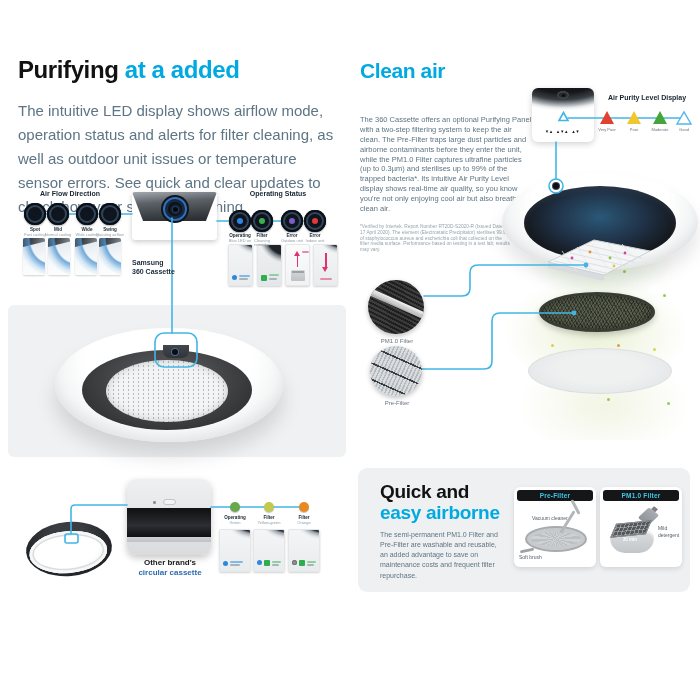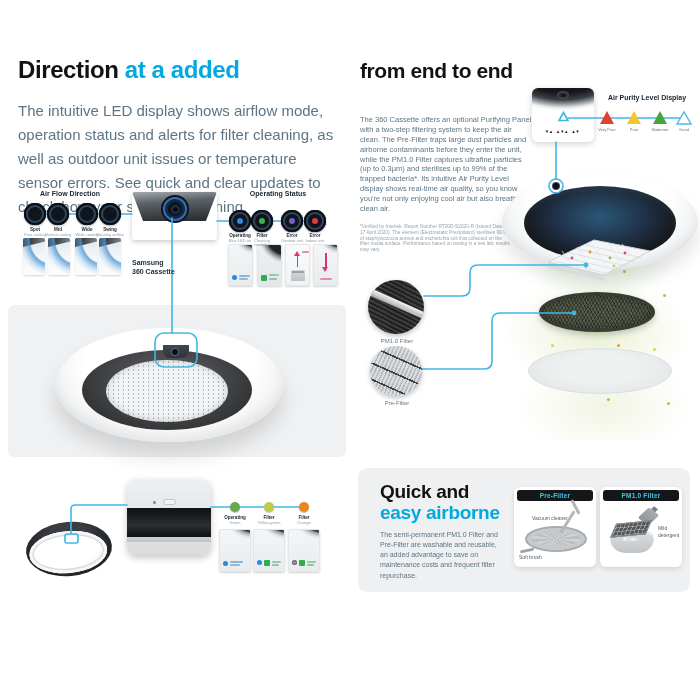--- a/index.html
+++ b/index.html
@@ -200,21 +200,21 @@
 
     <g>
       <path d="M600,124 L607,111 L614,124 Z" fill="#e04232"></path>
       <path d="M627,124 L634,111 L641,124 Z" fill="#f2c72e"></path>
       <path d="M653,124 L660,111 L667,124 Z" fill="#46a43a"></path>
       <path d="M677,124 L684,112 L691,124 Z" fill="#ffffff" stroke="#53b7e8" stroke-width="1.4"></path>
     </g>
   </svg>
 
   <div class="abs h-xl" style="left:18px; top:56px;">
-    <span>Direction</span>
+    <span>Purifying</span>
     <span class="blue">at a added</span>
   </div>
   <div class="abs body-copy" style="left:18px; top:99px; width:322px; font-size:15px; line-height:1.6;">The intuitive LED display shows airflow mode, operation status and alerts for filter cleaning, as well as outdoor unit issues or temperature sensor errors. See quick and clear updates to check how your system is running.</div>
 
   <div class="abs sec-title txt-c" style="left:20px; top:190px; width:100px;">Air Flow Direction</div>
 
   <div class="abs led z3" style="left:24px; top:203px;"></div>
   <div class="abs led z3" style="left:47px; top:203px;"></div>
   <div class="abs led z3" style="left:76px; top:203px;"></div>
   <div class="abs led z3" style="left:99px; top:203px;"></div>
@@ -310,21 +310,21 @@
   <div class="abs photo-card z0" style="left:8px; top:305px; width:338px; height:152px;">
     <div class="abs mouter" style="left:47px; top:23px;"></div>
     <div class="abs mring" style="left:74px; top:45px;"></div>
     <div class="abs mcenter" style="left:98px; top:55px;"></div>
     <div class="abs mdisplay" style="left:155px; top:40px;">
         <i></i>
       </div>
   </div>
 
   <div class="abs h-l" style="left:360px; top:60px;">
-    <div>from end to end</div>
+    <div class="blue">Clean air</div>
   </div>
   <div class="abs body-copy" style="left:360px; top:115px; width:172px; font-size:7.5px; line-height:1.32;">The 360 Cassette offers an optional Purifying Panel with a two-step filtering system to keep the air clean. The Pre-Filter traps large dust particles and airborne contaminants before they enter the unit, while the PM1.0 Filter captures ultrafine particles (up to 0.3µm) and sterilises up to 99% of the trapped bacteria*. Its intuitive Air Purity Level display shows real-time air quality, so you know you're not only enjoying cool air but also breathing clean air.</div>
   <div class="abs" style="left:360px; top:224px; width:150px; font-size:4.8px; line-height:1.2; color:#94a5ae;">*Verified by Intertek. Report Number RT20D-S2020-R (Issued Date: 17 April 2020). The element (Electrostatic Precipitator) sterilises 99.9% of staphylococcus aureus and escherichia coli that collected on the filter media surface. Performance based on testing in a test lab; results may vary.</div>
 
   <div class="abs pcard z1" style="left:532px; top:88px;">
     <div class="pcard-dark"></div>
     <div class="pcam">
         <i></i>
       </div>
     <div class="abs pglyphs txt-c" style="left:2px; top:40px; width:58px;">▾▴ ▴▾▴ ▴▾</div>
@@ -350,20 +350,24 @@
 
   <div class="abs obcass z1" style="left:26px; top:522px;">
     <div class="rim"></div>
       <div class="face"></div>
   </div>
   <div class="abs obdevice z1" style="left:127px; top:479px;">
     <div class="pill"></div>
     <div class="spk"></div>
     <div class="band"></div>
     <div class="strip"></div>
+  </div>
+  <div class="abs txt-c" style="left:120px; top:558px; width:100px; font-size:8px; font-weight:700; color:#1b1b1b; line-height:1.3;">
+    <div>Other brand's</div>
+    <div style="color:#2d6ab1;">circular cassette</div>
   </div>
 
   <div class="abs z3" style="left:230px; top:502px; width:10px; height:10px; border-radius:50%; background:#67a84e; box-shadow:0 1px 1px rgba(0,0,0,.25);"></div>
   <div class="abs z3" style="left:264px; top:502px; width:10px; height:10px; border-radius:50%; background:#c2c94f; box-shadow:0 1px 1px rgba(0,0,0,.25);"></div>
   <div class="abs z3" style="left:299px; top:502px; width:10px; height:10px; border-radius:50%; background:#e8891f; box-shadow:0 1px 1px rgba(0,0,0,.25);"></div>
 
   <div class="abs txt-c z3" style="left:215px; top:515px; width:40px;">
     <div class="micro">Operating</div>
     <div class="micro-sub">Green</div>
   </div>

